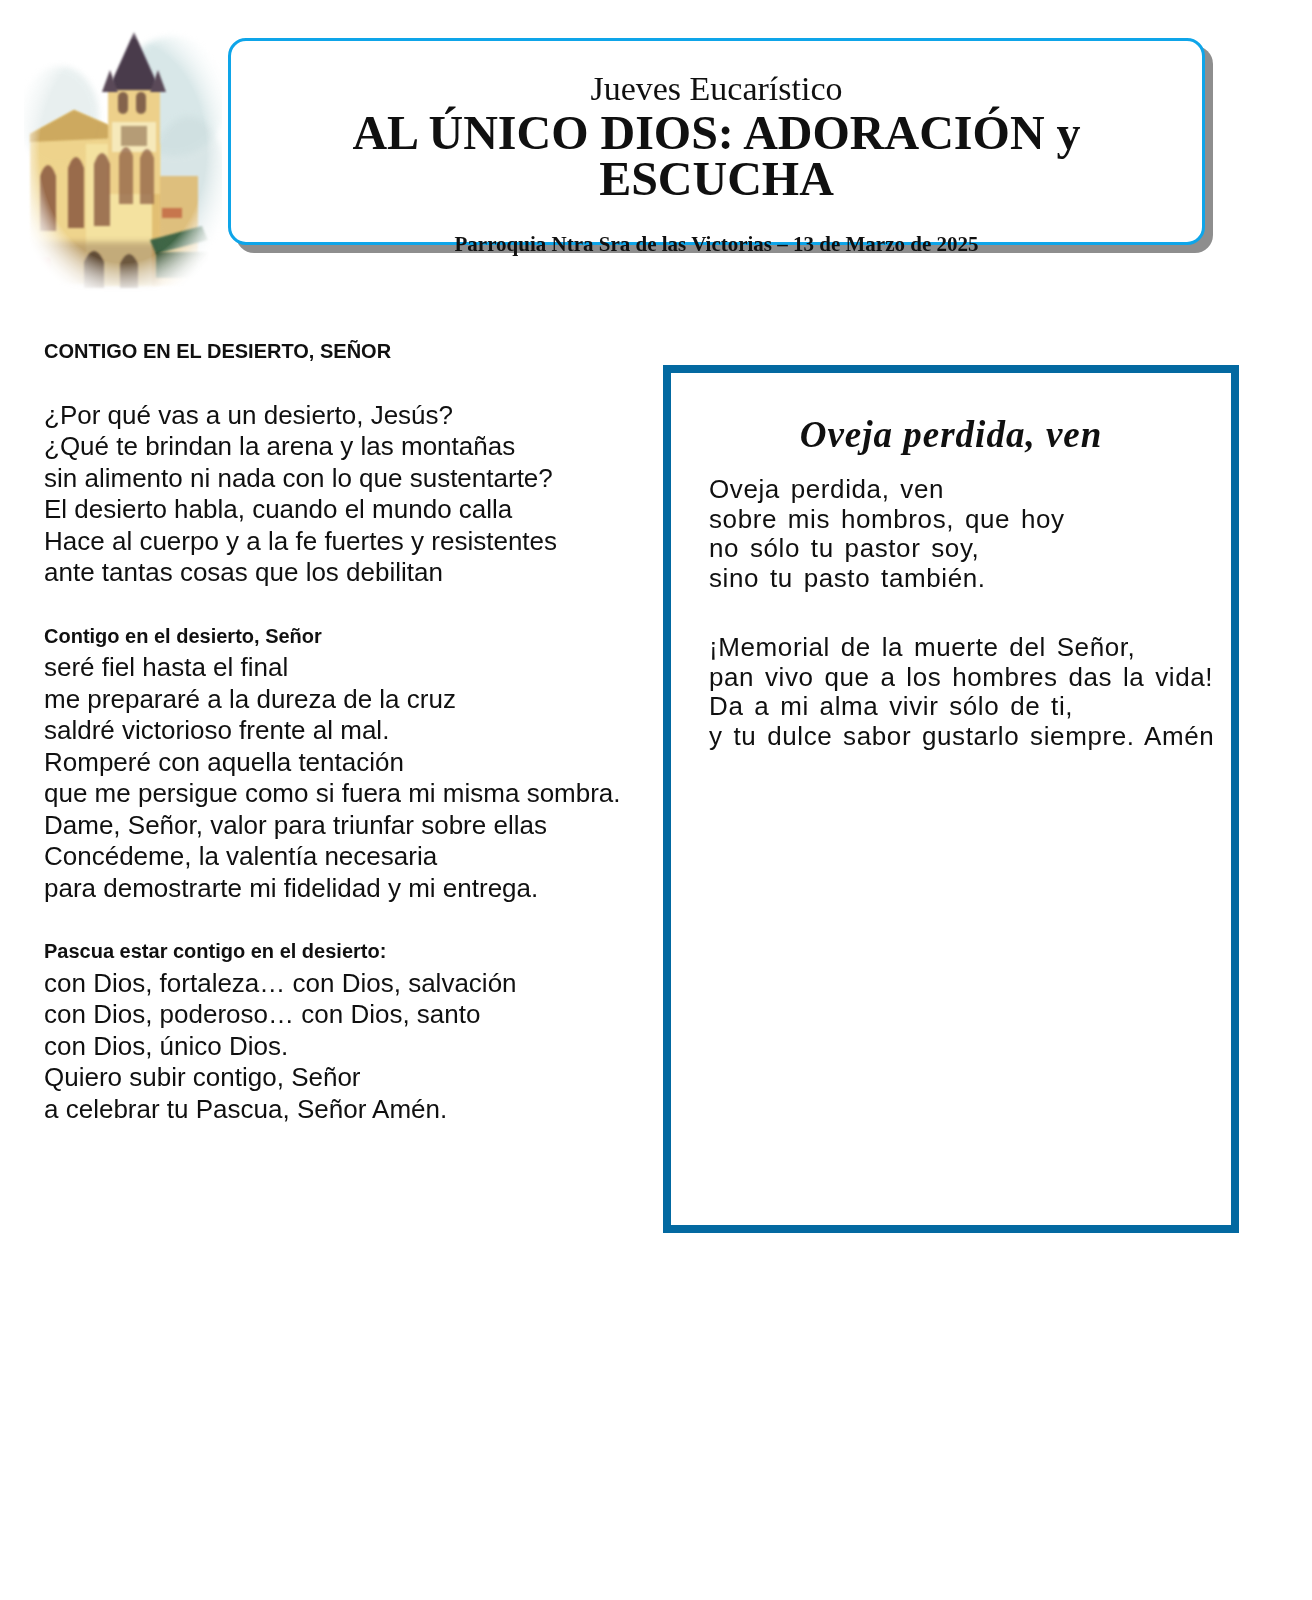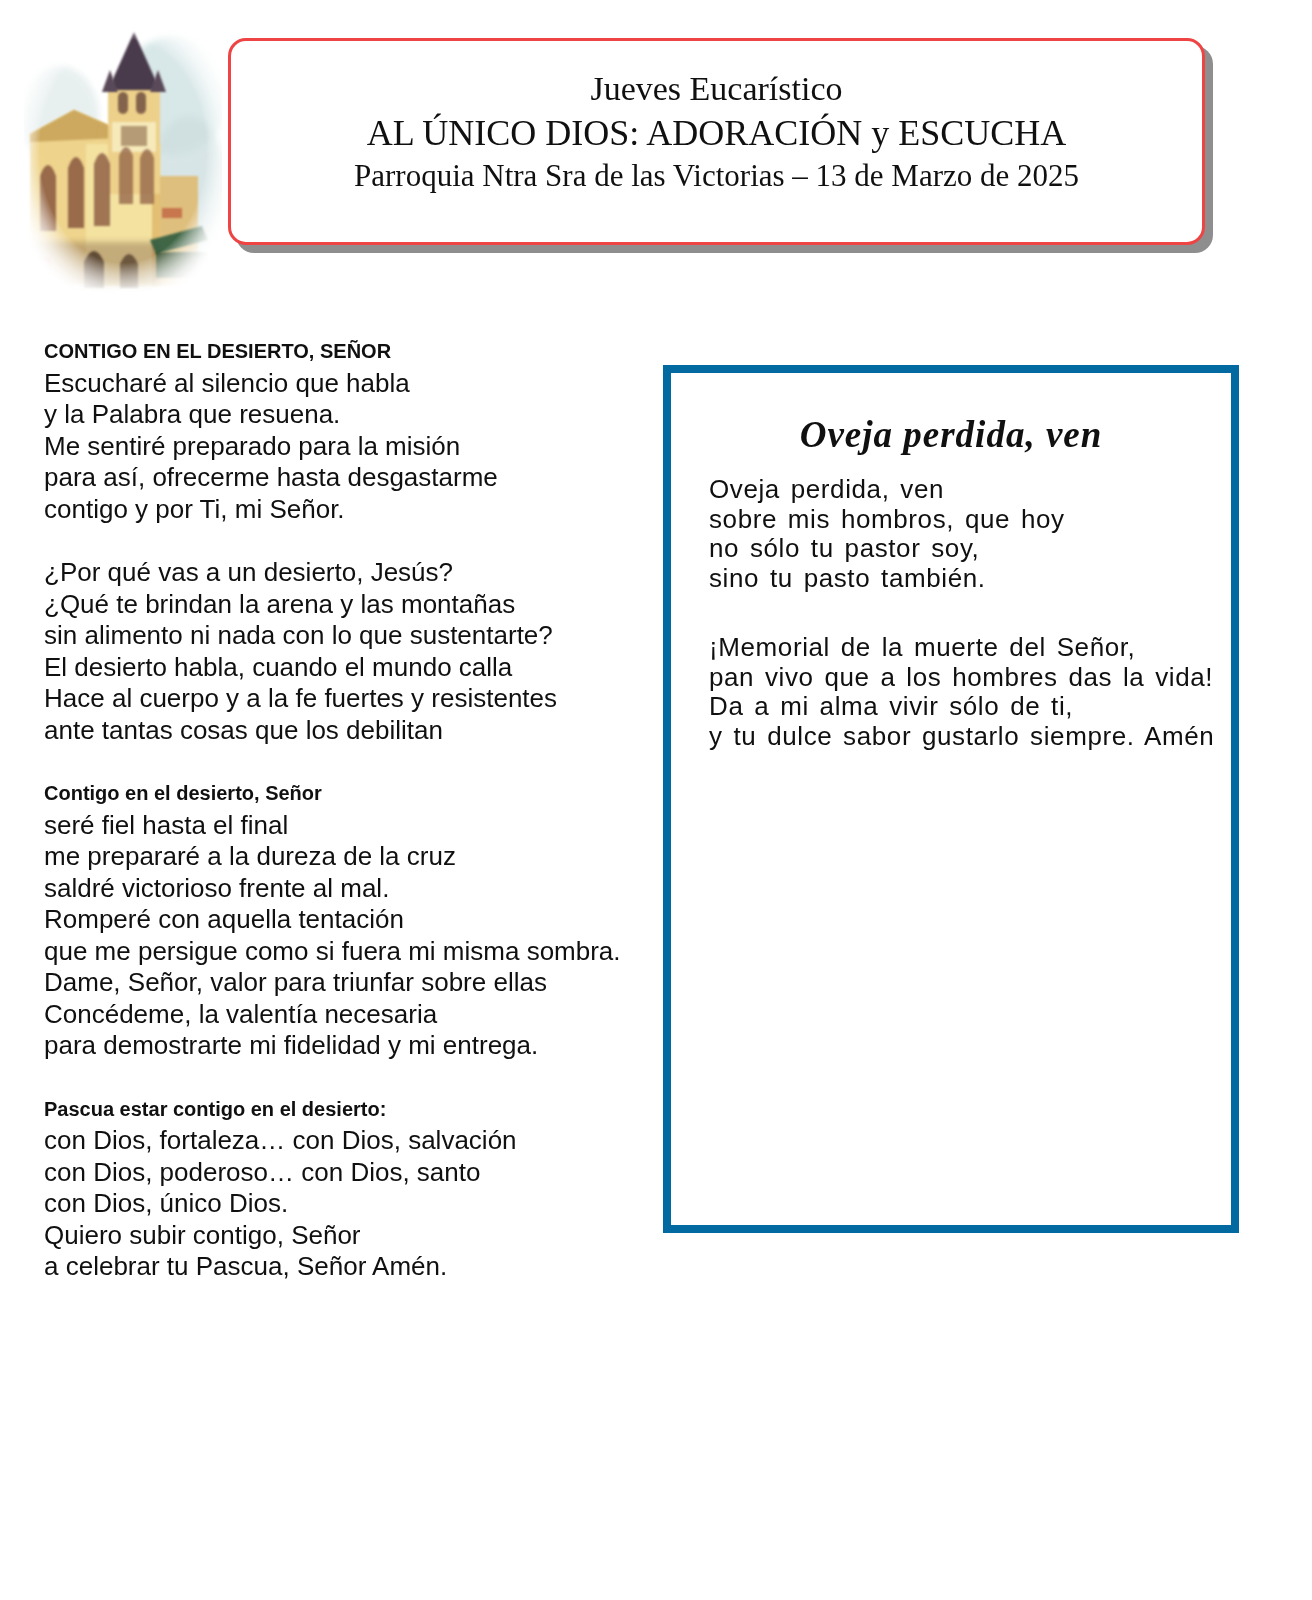--- a/index.html
+++ b/index.html
@@ -14,31 +14,31 @@
 
   
   .church{
     position:absolute;left:24px;top:26px;width:198px;height:266px;
   }
 
   
   .header-box{
     position:absolute;left:228px;top:38px;width:977px;height:207px;
     background:#ffffff;
-    border:3px solid #ef4444;
+    border:3px solid #0ea5e9;
     border-radius:18px;
     box-shadow:8px 8px 0 #8e8e8e;
     text-align:center;
     box-sizing:border-box;
     padding-top:27px;
     font-family:"Liberation Serif",serif;
   }
   .hdr-line1{font-size:34px;line-height:42px;font-weight:400;}
-  .hdr-line2{font-size:36px;line-height:46px;font-weight:400;}
-  .hdr-line3{font-size:31px;line-height:40px;font-weight:400;}
+  .hdr-line2{font-size:48px;line-height:46px;font-weight:700;}
+  .hdr-line3{font-size:21px;line-height:40px;margin-top:22px;font-weight:700;}
 
   
   .left-col{
     position:absolute;left:44px;top:336px;width:660px;
     font-size:26px;line-height:31.5px;
   }
   .left-col .stanza{margin:0 0 32px 0;}
   .stanza h2{
     font-size:20px;line-height:31.5px;font-weight:700;margin:0;
   }
@@ -135,25 +135,20 @@
 
   <div class="header-box">
     <div class="hdr-line1">Jueves Eucarístico</div>
     <div class="hdr-line2">AL ÚNICO DIOS: ADORACIÓN y ESCUCHA</div>
     <div class="hdr-line3">Parroquia Ntra Sra de las Victorias – 13 de Marzo de 2025</div>
   </div>
 
   <div class="left-col">
     <section class="stanza">
       <h2>CONTIGO EN EL DESIERTO, SEÑOR</h2>
-      <p>Escucharé al silencio que habla
-y la Palabra que resuena.
-Me sentiré preparado para la misión
-para así, ofrecerme hasta desgastarme
-contigo y por Ti, mi Señor.</p>
     </section>
     <section class="stanza">
       <p>¿Por qué vas a un desierto, Jesús?
 ¿Qué te brindan la arena y las montañas
 sin alimento ni nada con lo que sustentarte?
 El desierto habla, cuando el mundo calla
 Hace al cuerpo y a la fe fuertes y resistentes
 ante tantas cosas que los debilitan</p>
     </section>
     <section class="stanza">

